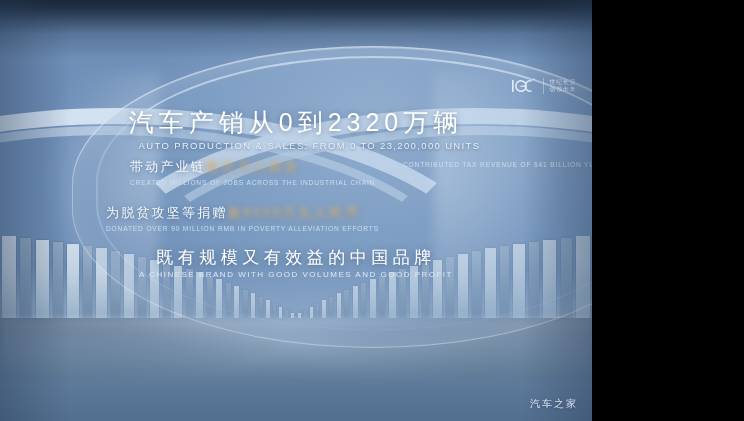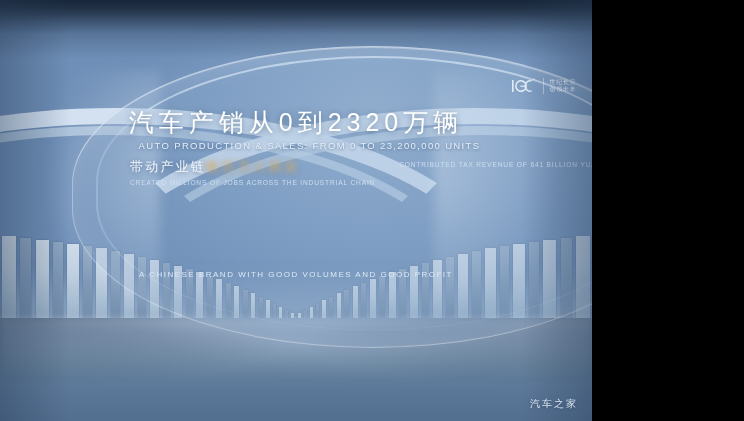--- a/index.html
+++ b/index.html
@@ -357,23 +357,30 @@
       </div>
 
       <div class="stat right">
         <div class="stat-en">CONTRIBUTED TAX REVENUE OF 641 BILLION YUAN</div>
       </div>
 
       <div class="stat left">
         <div class="stat-en">BOOSTED UPSTREAM AND DOWNSTREAM GDP OF 58831 BILLION YUAN</div>
       </div>
 
+      <div class="stat right">
+        <div class="stat-zh">
+          <span>为脱贫攻坚等捐赠</span><span class="hl">超9000万元人民币</span><span></span>
+        </div>
+        <div class="stat-en">DONATED OVER 90 MILLION RMB IN POVERTY ALLEVIATION EFFORTS</div>
+      </div>
 
     </div>
 
+    <div class="tagline-zh">既有规模又有效益的中国品牌</div>
     <div class="tagline-en">A CHINESE BRAND WITH GOOD VOLUMES AND GOOD PROFIT</div>
   </div>
 
   <div class="logo">
     <span class="logo-mark">
       <svg width="26" height="16" viewBox="0 0 26 16" aria-hidden="true">
         <rect x="1" y="2" width="1.6" height="12" fill="#eaf3fc"></rect>
         <path d="M12 3.2 A5.2 5.2 0 1 0 12 12.8 A5.2 5.2 0 0 0 12 3.2 Z" fill="none" stroke="#eaf3fc" stroke-width="1.5"></path>
         <path d="M20.5 3.0 A5.0 5.2 0 1 0 20.5 13.0" fill="none" stroke="#eaf3fc" stroke-width="1.5"></path>
         <path d="M9.4 8.2 h5.6" stroke="#eaf3fc" stroke-width="1.2"></path>

